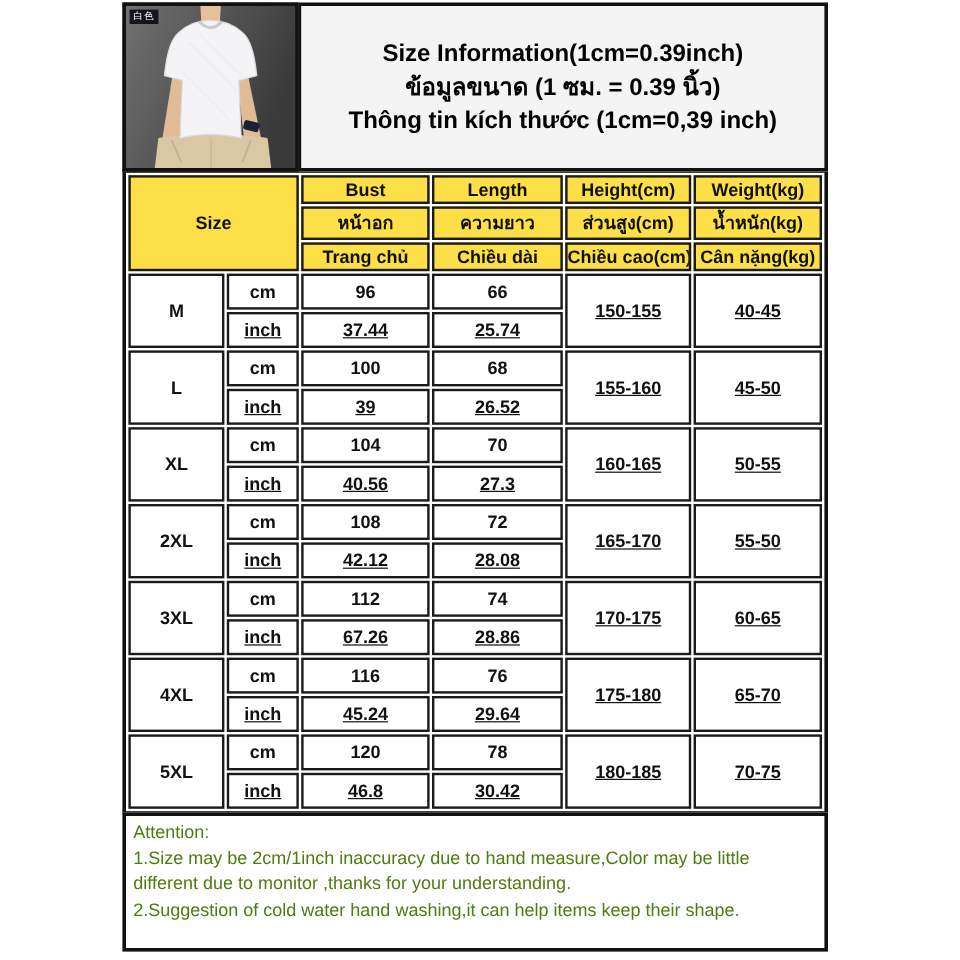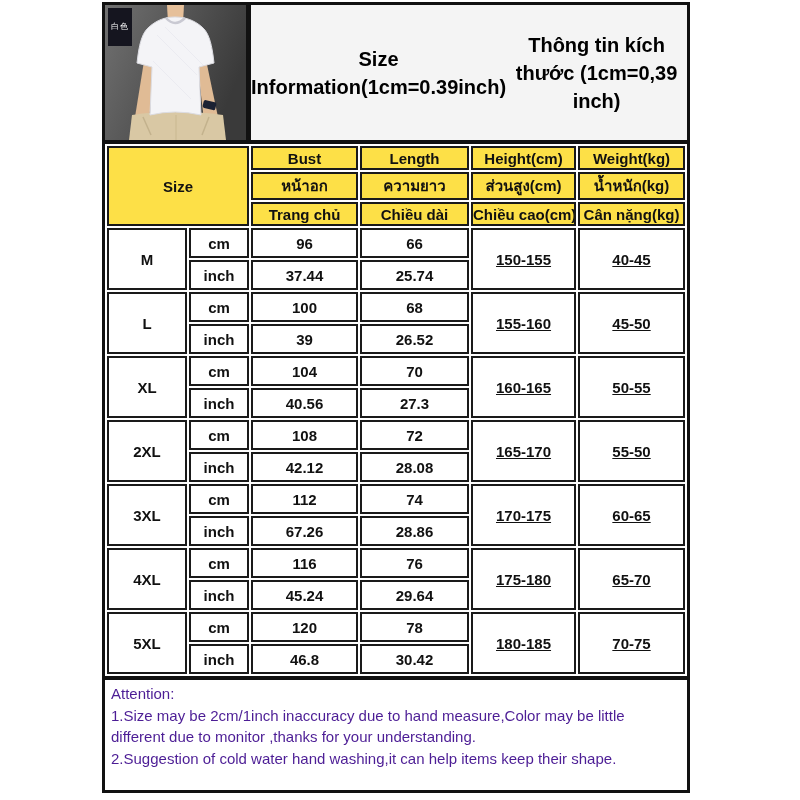--- a/index.html
+++ b/index.html
@@ -11,54 +11,54 @@
 
   
   .top-section{display:flex;height:141px;}
   .photo-box{
     width:147px;height:141px;box-sizing:border-box;border:3px solid #111;
     position:relative;flex:0 0 147px;overflow:hidden;background:#4e4e4e;
   }
   .photo-box svg{display:block;width:141px;height:135px;}
   .color-badge{
     position:absolute;top:3px;left:3px;background:#15151f;color:#fff;
-    font-size:8px;line-height:10px;padding:14px 3px;letter-spacing:1px;
+    font-size:8px;line-height:10px;padding:1px 3px;letter-spacing:1px;
   }
   .title-box{
     flex:1;box-sizing:border-box;border:3px solid #111;border-left-width:2px;
-    background:#f4f4f4;display:flex;flex-direction:row;justify-content:center;
+    background:#f4f4f4;display:flex;flex-direction:column;justify-content:center;
     align-items:center;text-align:center;
   }
   .title-line{font-weight:bold;font-size:20px;line-height:28px;color:#000;}
 
   
   table.size-table{
     width:588px;box-sizing:border-box;margin-top:-2px;
     border:3px solid #111;border-collapse:separate;border-spacing:2px;
     background:#fff;table-layout:fixed;
   }
   table.size-table td{
     box-sizing:border-box;border:2px solid #1a1a1a;text-align:center;
     vertical-align:middle;font-weight:bold;font-size:15px;padding:0;
     background:#fff;overflow:hidden;white-space:nowrap;
   }
   tr.hdr td{height:24px;background:#fde047;}
   td.big-size{background:#e2e2e2;font-size:30px;font-weight:bold;}
   tr.data td{height:30px;}
   td.c-sz{background:#e2e2e2;}
   td.cmbg{background:#efefef;margin-top:32px;}
-  td.inbg{background:#ffffff;}
+  td.inbg{background:#ffffff;text-decoration:underline;}
   td.c-range{background:#efefef;text-decoration:underline;}
 
   
   .attention-box{
     box-sizing:border-box;width:588px;margin-top:-2px;border:3px solid #111;
     background:#fff;padding:3px 8px 14px 6px;min-height:116px;
   }
-  .attention-box p{margin:0;font-size:15px;line-height:21.5px;color:#4c1d95;}
+  .attention-box p{margin:0;font-size:15px;line-height:21.5px;color:#4d7c0f;}
 </style>
 </head>
 <body>
 
 <div class="content">
 
   <div class="top-section">
     <div class="photo-box">
       <svg viewBox="0 0 141 135">
         <defs>
@@ -82,20 +82,21 @@
         <path d="M44,22 C52,15 60,12 70,12 C80,12 89,15 97,22 C103,27 106,36 108,50 L109,58 L94,62 L96,110 Q70,104 45,110 L47,62 L32,58 L33,50 C35,36 38,27 44,22 Z" fill="#f4f4f7" stroke="#dcdce2" stroke-width="1"></path>
         <path d="M61,13 Q70,23 80,13" fill="none" stroke="#c9c9d2" stroke-width="2.5"></path>
         <path d="M52,30 L92,70 M48,56 L86,94 M60,22 L98,60" stroke="#ebebf1" stroke-width="1"></path>
 
         <rect x="98" y="96" width="13" height="8" rx="2" transform="rotate(14 104 100)" fill="#1c2233"></rect>
       </svg>
       <div class="color-badge">白色</div>
     </div>
     <div class="title-box">
       <div class="title-line">Size Information(1cm=0.39inch)</div>
+      <div class="title-line">ข้อมูลขนาด (1 ซม. = 0.39 นิ้ว)</div>
       <div class="title-line">Thông tin kích thước (1cm=0,39 inch)</div>
     </div>
   </div>
 
   <table class="size-table">
     <colgroup>
       <col style="width:80px">
         <col style="width:60px">
         <col style="width:107px">
       <col style="width:109px">

